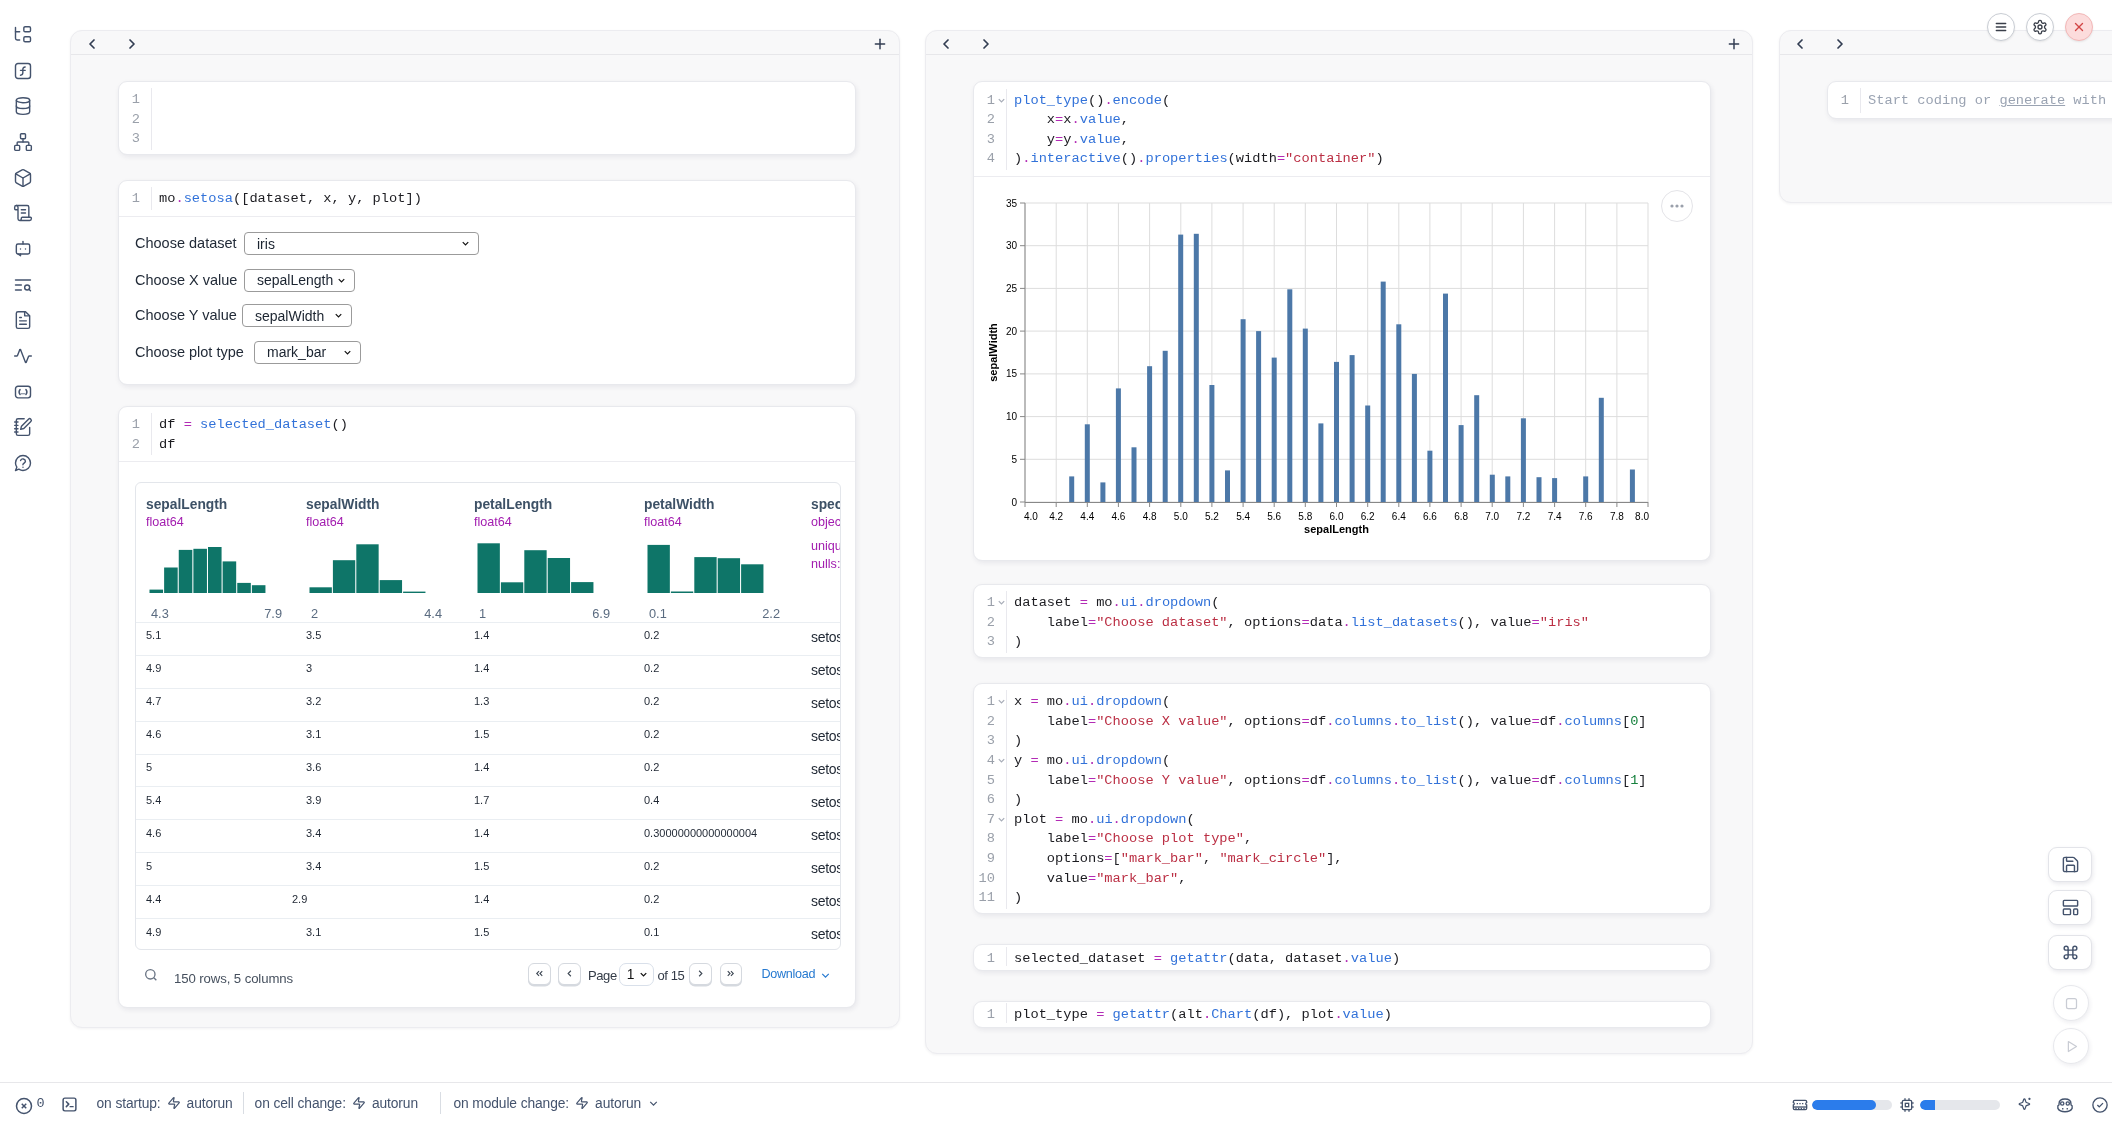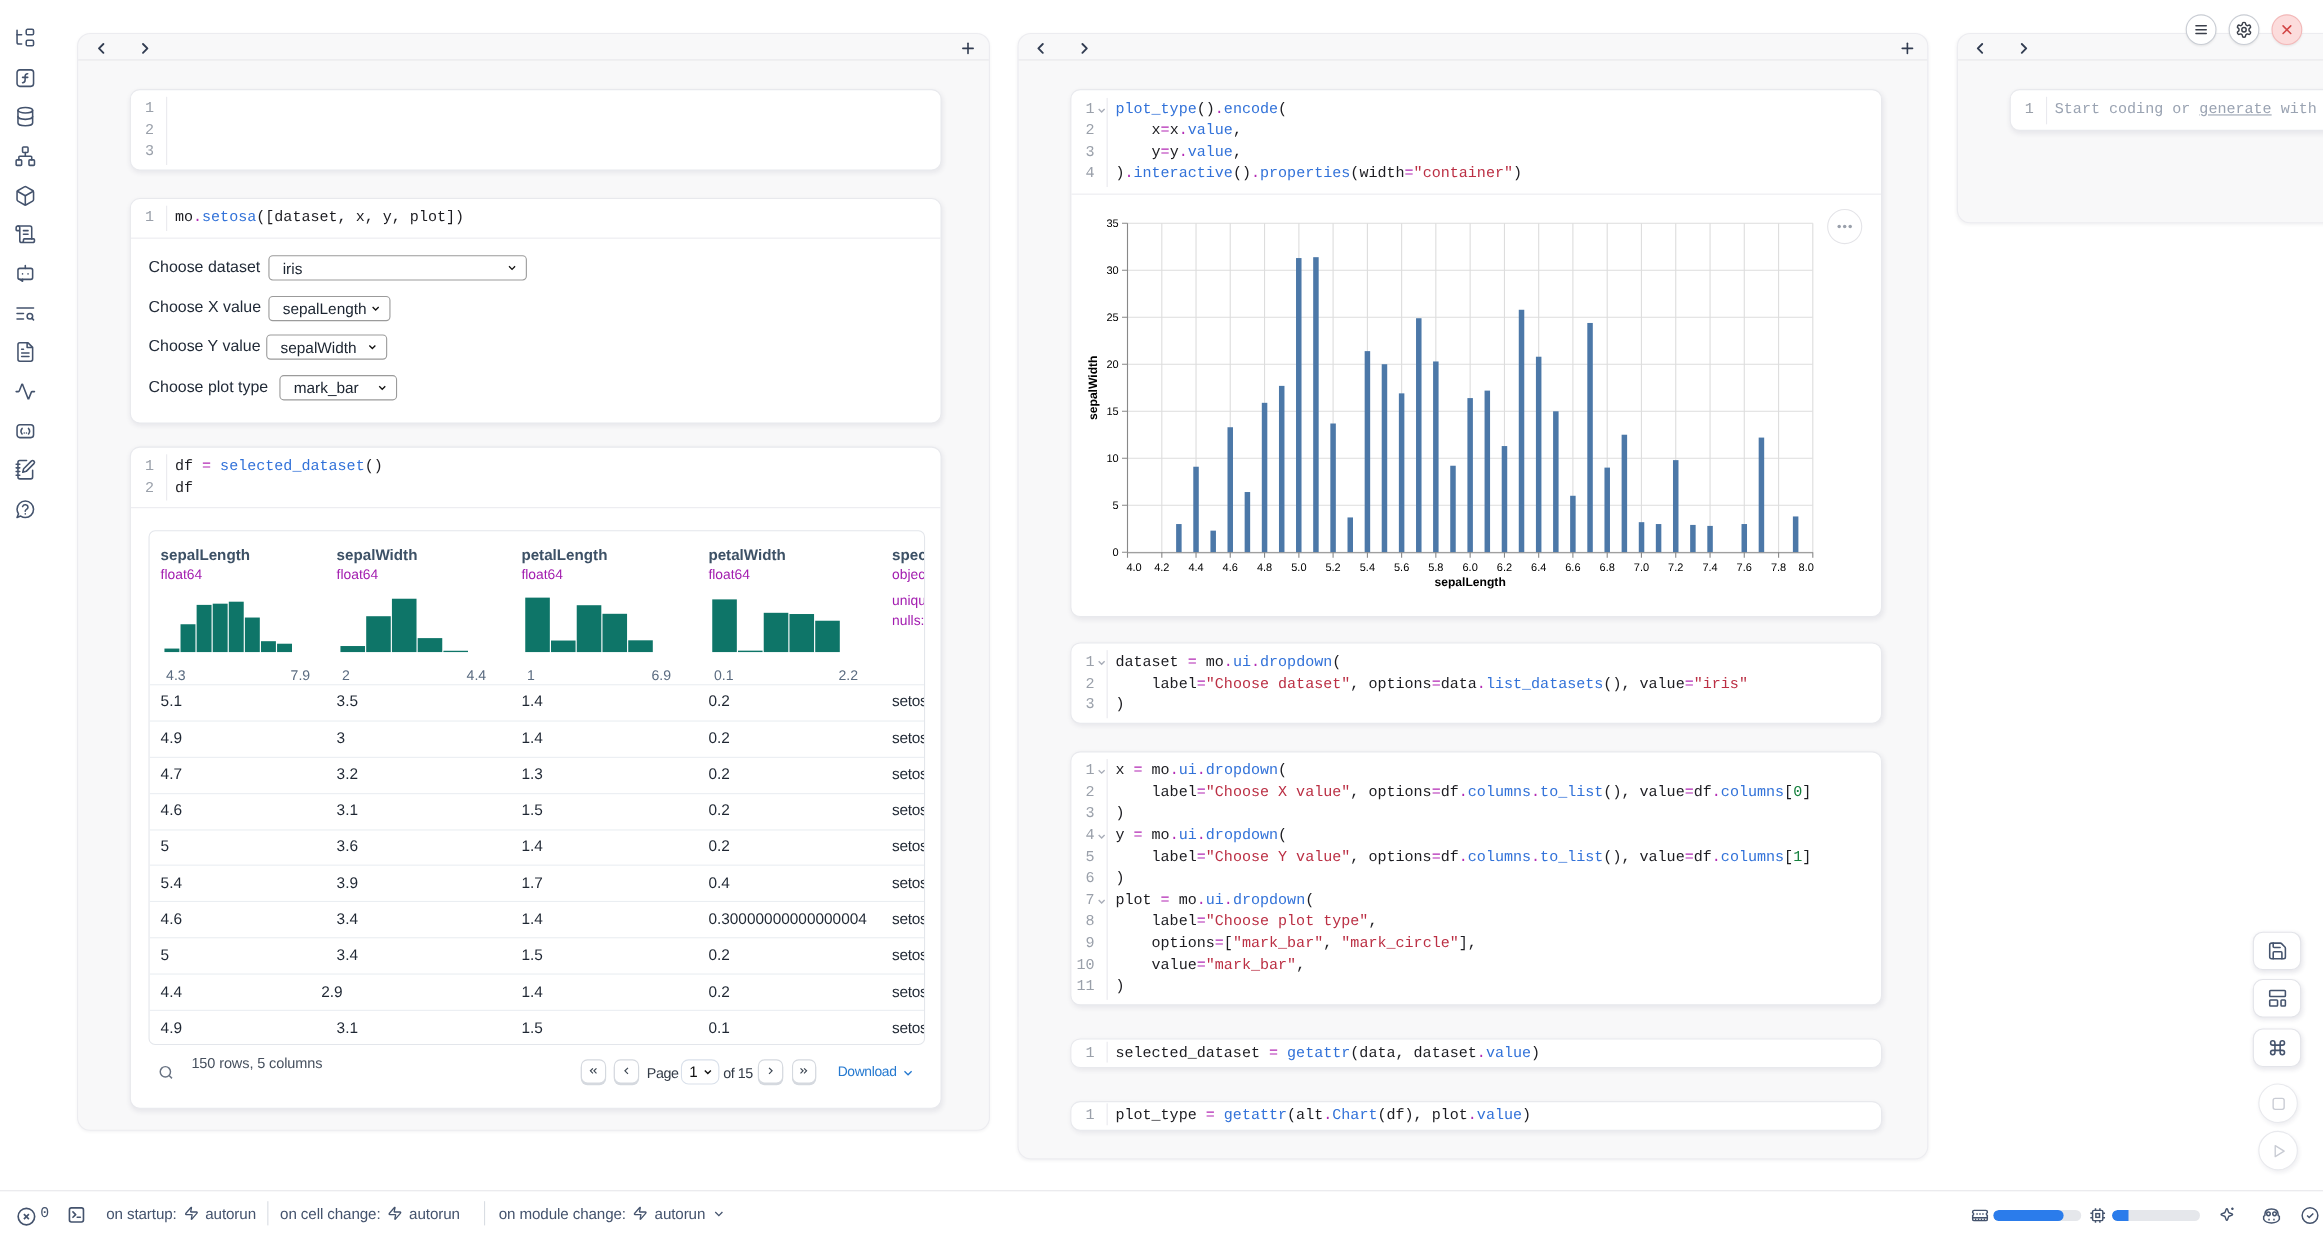--- a/index.html
+++ b/index.html
@@ -21,21 +21,21 @@
 .ddsel{position:absolute;height:23px;background:#fff;border:1px solid #9b9b9b;border-radius:4px;
   display:flex;align-items:center;justify-content:space-between;padding:0 7px 0 12px;
   font-size:14px;color:#1b2430}
 .tbl{position:absolute;width:706px;height:468.5px;background:#fff;border:1px solid #e3e6eb;
   border-radius:6px;overflow:hidden}
 .thname{position:absolute;font-size:13.8px;font-weight:bold;color:#3d5166;white-space:nowrap}
 .thtype{position:absolute;font-size:12.6px;color:#a21caf;white-space:nowrap}
 .hist{position:absolute}
 .tmm{position:absolute;font-size:12.8px;color:#5a6b80}
 .trow{position:absolute;left:0;right:0;height:1px;background:#eaeef2}
-.tcell{position:absolute;font-size:14px;color:#1f2733;white-space:nowrap}
+.tcell{position:absolute;font-size:11px;color:#1f2733;white-space:nowrap}
 .pbtn{position:absolute;width:22.5px;height:22.5px;background:#fff;border:1px solid #d5d9df;border-radius:6px;
   display:flex;align-items:center;justify-content:center;box-shadow:0 1.5px 0 #d5d9df}
 .psel{position:absolute;width:35px;height:23.3px;background:#fff;border:1px solid #d9e0ea;border-radius:7px;
   display:flex;align-items:center;justify-content:space-between;padding:0 4px 0 7px;font-size:13.8px;color:#111}
 .crcbtn{position:absolute;width:28px;height:28px;border-radius:50%;background:#fff;border:1px solid #c9cdd4;
   display:flex;align-items:center;justify-content:center;box-shadow:0 1px 2px rgba(0,0,0,.08)}
 .sqbtn{position:absolute;width:44px;height:34.5px;background:#fff;border:1px solid #e3e4e9;border-radius:9px;
   display:flex;align-items:center;justify-content:center;box-shadow:1px 2px 4px rgba(40,40,80,.10)}
 .cirbtn{position:absolute;width:36px;height:36px;background:#fff;border:1px solid #e8e9ed;border-radius:50%;
   display:flex;align-items:center;justify-content:center;box-shadow:1px 2px 4px rgba(40,40,80,.08)}
@@ -287,21 +287,21 @@
         <div class="tcell" style="left:10px;top:442.6px">4.9</div>
         <div class="tcell" style="left:170px;top:442.6px">3.1</div>
         <div class="tcell" style="left:338px;top:442.6px">1.5</div>
         <div class="tcell" style="left:508px;top:442.6px">0.1</div>
         <div class="tcell" style="left:675px;top:442.6px;font-size:14px;letter-spacing:-.3px">setosa</div>
       </div>
     <svg class="abs" style="left:24px;top:560px" width="16" height="16" viewBox="0 0 24 24" fill="none" stroke="#697383" stroke-width="2">
         <circle cx="11" cy="11" r="7"></circle>
         <path d="m20 20-3.8-3.8"></path>
       </svg>
-    <div class="abs" style="left:55px;top:552px;font-size:13.2px;letter-spacing:-.1px;color:#46505e">150 rows, 5 columns</div>
+    <div class="abs" style="left:55px;top:564px;font-size:13.2px;letter-spacing:-.1px;color:#46505e">150 rows, 5 columns</div>
     <div class="pbtn" style="left:409px;top:556px">
         <svg width="11" height="11" viewBox="0 0 24 24" fill="none" stroke="#3e4854" stroke-width="2.4">
           <path d="m11 17-5-5 5-5"></path>
           <path d="m18 17-5-5 5-5"></path>
         </svg>
       </div>
     <div class="pbtn" style="left:439px;top:556px">
         <svg width="11" height="11" viewBox="0 0 24 24" fill="none" stroke="#3e4854" stroke-width="2.4">
           <path d="m15 18-6-6 6-6"></path>
         </svg>

